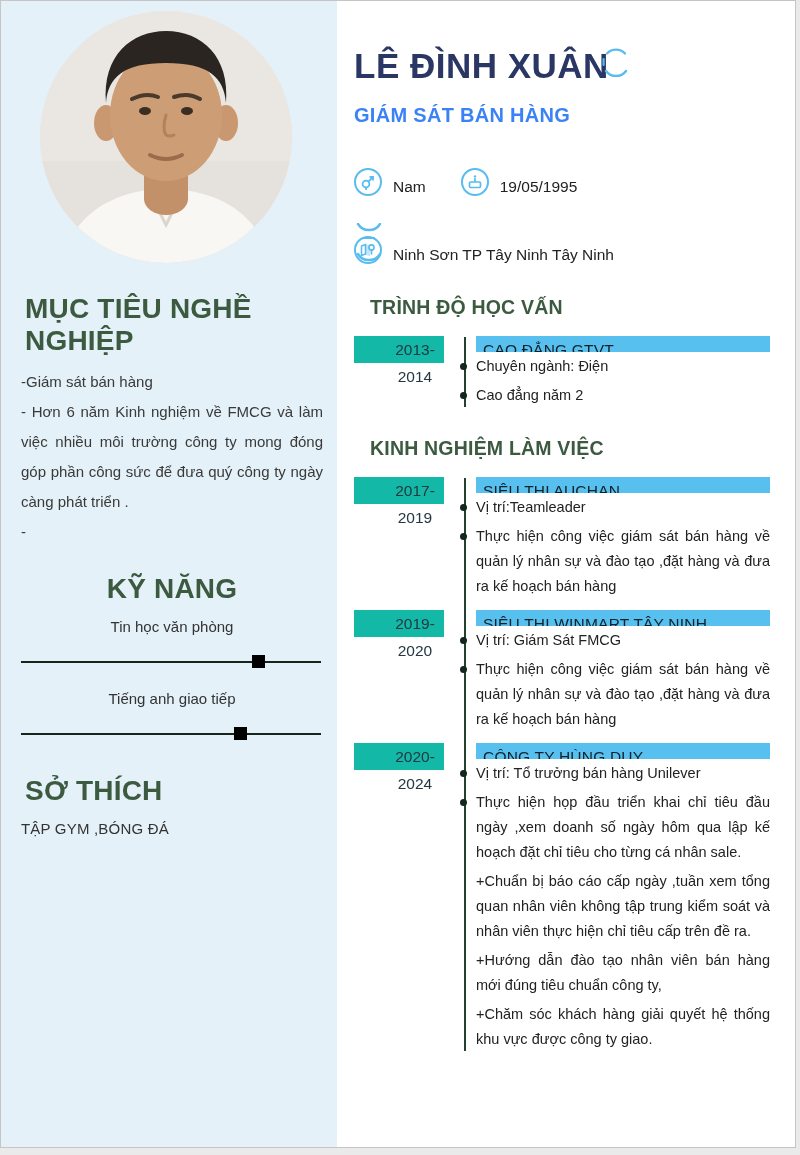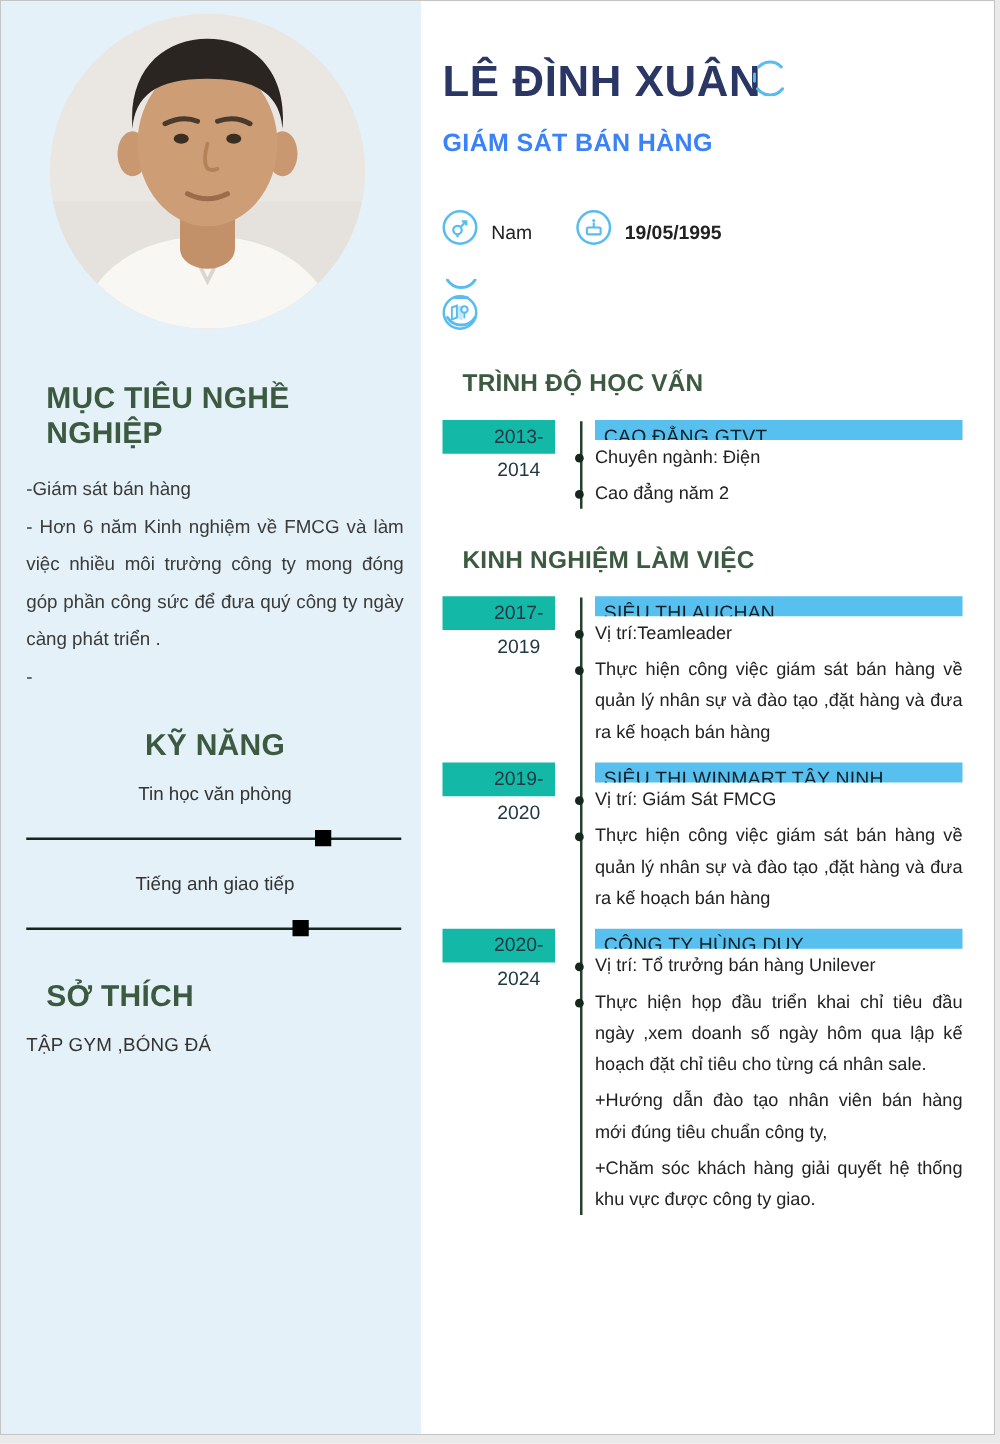--- a/index.html
+++ b/index.html
@@ -27,22 +27,22 @@
     position:absolute; left:39px; top:10px;
     width:252px; height:252px;
     border-radius:50%;
     overflow:hidden;
     background:#e9e6e2;
   }
   .side-content {
     position:absolute; left:20px; top:288px; width:302px;
   }
   .side-heading {
-    font-size:24px; font-weight:bold; color:#3b5a40;
-    margin:16px; letter-spacing:0.2px;
+    font-size:28px; font-weight:bold; color:#3b5a40;
+    margin:4px; letter-spacing:0.2px;
   }
   .obj-par {
     font-size:15px; line-height:30px; color:#3a3a3a;
     text-align:justify; margin:0;
   }
   .obj-par.first { margin-top:10px; }
   .skills-block { margin-top:26px;text-align:center; }
   .skill-label { font-size:15px; color:#333; margin:13px 0 0 0; }
   .slider {
     position:relative; height:2px; background:#17261b;
@@ -204,21 +204,21 @@
           <span class="info-icon">
             <svg width="16" height="16" viewBox="0 0 16 16">
               <circle cx="6" cy="10" r="3.4" fill="none" stroke="#58bcee" stroke-width="1.8"></circle>
               <line x1="8.6" y1="7.4" x2="13" y2="3" stroke="#58bcee" stroke-width="1.8"></line>
               <polyline points="9.6,3 13,3 13,6.4" fill="none" stroke="#58bcee" stroke-width="1.8"></polyline>
               <line x1="6" y1="13.4" x2="6" y2="16" stroke="#58bcee" stroke-width="1.8"></line>
             </svg>
           </span>
           <span class="info-text">Nam</span>
         </div>
-        <div class="info-item" style="margin-left:35px;font-weight:bold;">
+        <div class="info-item" style="margin-left:35px;">
           <span class="info-icon">
             <svg width="16" height="16" viewBox="0 0 16 16">
               <rect x="2.5" y="8" width="11" height="5.5" rx="1.2" fill="none" stroke="#58bcee" stroke-width="1.7"></rect>
               <line x1="8" y1="4" x2="8" y2="8" stroke="#58bcee" stroke-width="1.7"></line>
               <circle cx="8" cy="2.4" r="1.2" fill="#58bcee"></circle>
             </svg>
           </span>
           <span class="info-text">19/05/1995</span>
         </div>
 
@@ -242,20 +242,21 @@
       <div class="info-row r2">
         <div class="info-item">
           <span class="info-icon">
             <svg width="16" height="16" viewBox="0 0 16 16">
               <path d="M1.5,4 L5.5,2.5 L5.5,12 L1.5,13.5 Z" fill="none" stroke="#58bcee" stroke-width="1.5"></path>
               <path d="M5.5,2.5 L9.5,4 L9.5,13.5 L5.5,12 Z" fill="#58bcee" opacity="0.35" stroke="#58bcee" stroke-width="1.2"></path>
               <circle cx="11.5" cy="5.5" r="2.6" fill="none" stroke="#58bcee" stroke-width="1.6"></circle>
               <path d="M11.5,8.1 L11.5,12" stroke="#58bcee" stroke-width="1.6" stroke-linecap="round"></path>
             </svg>
           </span>
+          <span class="info-text">Ninh Sơn TP Tây Ninh Tây Ninh</span>
         </div>
       </div>
 
       <h3 class="section-heading edu-heading">TRÌNH ĐỘ HỌC VẤN</h3>
       <div class="timeline">
         <div class="entry">
           <div class="entry-period">2013-2014</div>
           <div class="entry-body">
             <div class="entry-title">CAO ĐẲNG GTVT</div>
             <p class="detail dot">Chuyên ngành: Điện</p>
@@ -284,20 +285,21 @@
             <p class="detail dot">Thực hiện công việc giám sát bán hàng về quản lý nhân sự và đào tạo ,đặt hàng và đưa ra kế hoạch bán hàng</p>
           </div>
         </div>
 
         <div class="entry">
           <div class="entry-period">2020-2024</div>
           <div class="entry-body">
             <div class="entry-title">CÔNG TY HÙNG DUY</div>
             <p class="detail dot">Vị trí: Tổ trưởng bán hàng Unilever</p>
             <p class="detail dot">Thực hiện họp đầu triển khai chỉ tiêu đầu ngày ,xem doanh số ngày hôm qua lập kế hoạch đặt chỉ tiêu cho từng cá nhân sale.</p>
+            <p class="detail"> +Chuẩn bị báo cáo cấp ngày ,tuần xem tổng quan nhân viên không tập trung kiểm soát và nhân viên thực hiện chỉ tiêu cấp trên đề ra.</p>
             <p class="detail">+Hướng dẫn đào tạo nhân viên bán hàng mới đúng tiêu chuẩn công ty,</p>
             <p class="detail">+Chăm sóc khách hàng giải quyết hệ thống khu vực được công ty giao.</p>
           </div>
         </div>
 
       </div>
 
     </div>
   </main>
 </div>

